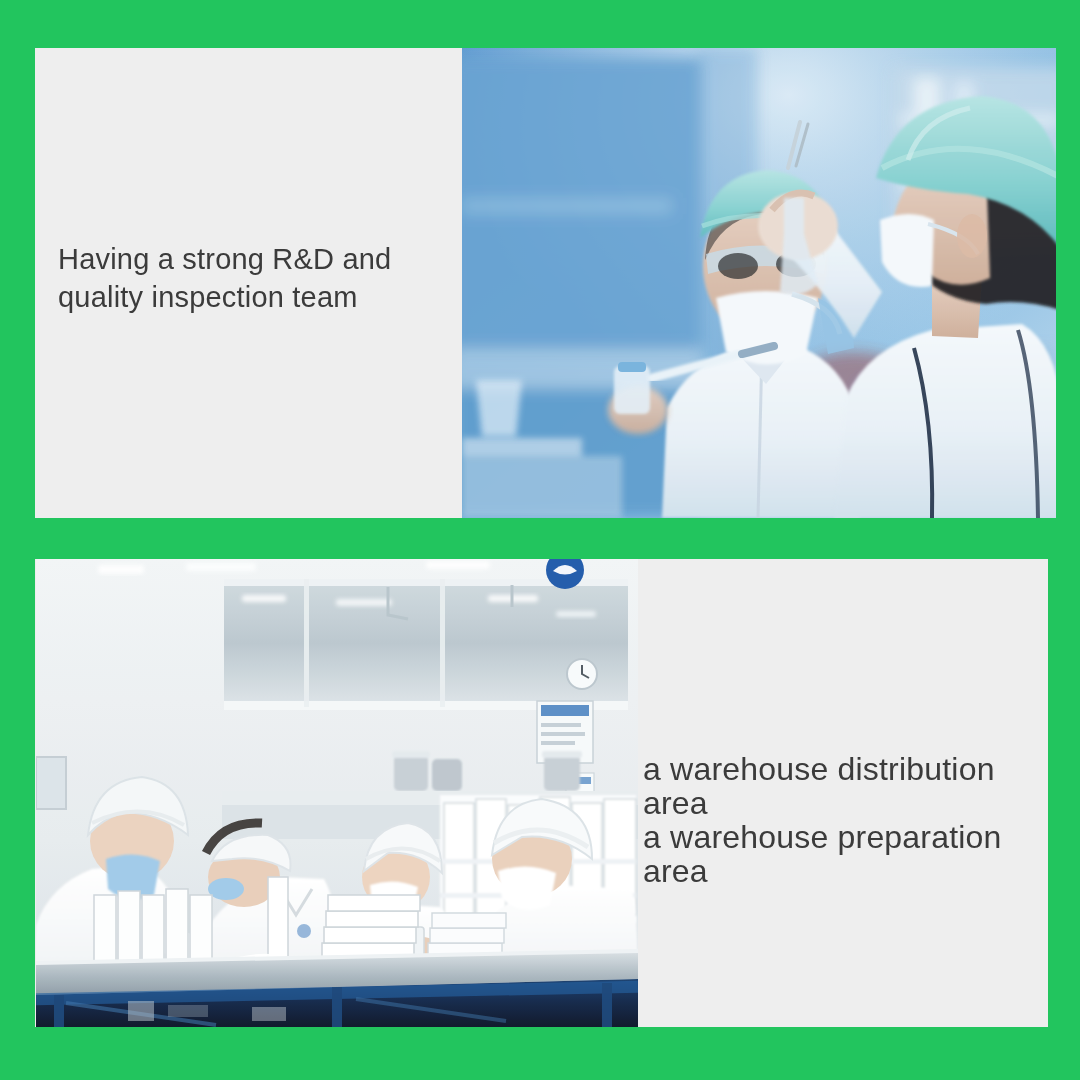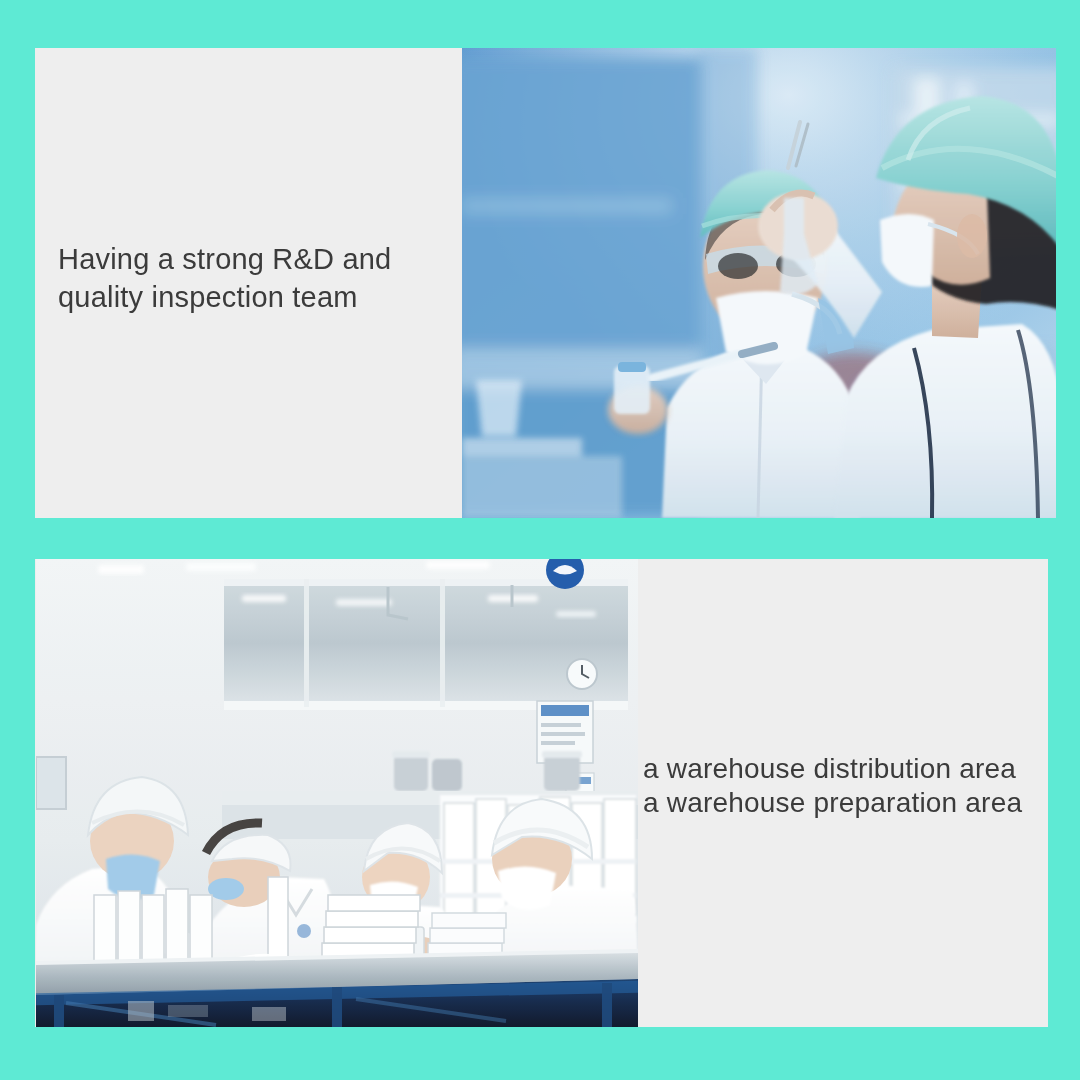--- a/index.html
+++ b/index.html
@@ -11,21 +11,21 @@
     width: 1080px;
     height: 1080px;
     position: relative;
     overflow: hidden;
     font-family: "Liberation Sans", sans-serif;
   }
 
   .stage {
     position: absolute;
     inset: 0;
-    background: #5eead4;
+    background: #22c55e;
   }
 
   
   .panel-top {
     position: absolute;
     left: 35px;
     top: 48px;
     width: 1021px;
     height: 470px;
     background: #eeeeee;
@@ -63,21 +63,21 @@
     height: 468px;
     background: #eeeeee;
   }
 
   .caption-bottom {
     position: absolute;
     left: 643px;
     top: 752px;
     width: 400px;
     color: #3b3b3b;
-    font-size: 28px;
+    font-size: 32px;
     line-height: 34px;
     font-weight: 400;
     letter-spacing: 0.2px;
     white-space: pre-line;
   }
 
   .photo-bottom {
     position: absolute;
     left: 36px;
     top: 559px;

